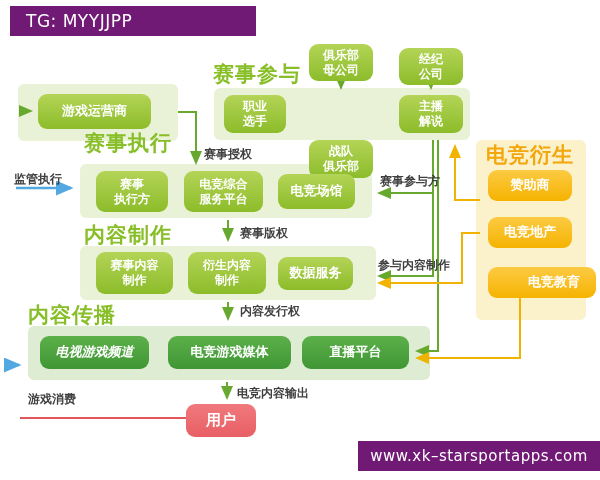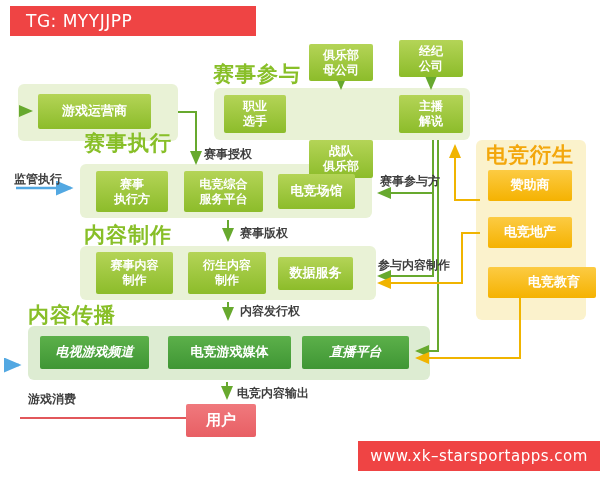--- a/index.html
+++ b/index.html
@@ -3,31 +3,31 @@
 <meta charset="utf-8">
 <style>
   html,body{margin:0;padding:0;}
   body{
     width:600px;height:480px;position:relative;background:#ffffff;
     font-family:"DejaVu Sans","Liberation Sans",sans-serif;overflow:hidden;
   }
   .abs{position:absolute;}
   
   .badge{
-    background:#ef4444;color:#ffffff;display:flex;align-items:center;
+    background:#701a75;color:#ffffff;display:flex;align-items:center;
     letter-spacing:0.5px;
   }
   
   .panel{border-radius:6px;z-index:1;}
   .panel-green{background:#e9f2d6;}
   .panel-green2{background:#ddecd2;}
   .panel-yellow{background:#fbf2cc;}
   
   .node{
-    border-radius:2px;color:#ffffff;font-weight:bold;display:flex;
+    border-radius:9px;color:#ffffff;font-weight:bold;display:flex;
     align-items:center;justify-content:center;text-align:center;
     white-space:pre-line;line-height:1.25;z-index:3;
   }
   .gbox{background:linear-gradient(180deg,#b4d457 0%,#8cbc2a 100%);}
   .dbox{background:linear-gradient(180deg,#5cb04a 0%,#3f9634 100%);}
   .ybox{background:linear-gradient(180deg,#fccb43 0%,#f5b201 100%);}
   .rbox{background:linear-gradient(180deg,#f0797d 0%,#e85f64 100%);}
   
   .title{font-weight:bold;font-size:21px;color:#88bf28;z-index:3;letter-spacing:1px;}
   .title-yellow{color:#f3a70c;}
@@ -83,41 +83,41 @@
 
 <div class="abs title" style="left:213px;top:60px;">赛事参与</div>
 <div class="abs title" style="left:84px;top:129px;">赛事执行</div>
 <div class="abs title" style="left:84px;top:221px;">内容制作</div>
 <div class="abs title" style="left:28px;top:301px;">内容传播</div>
 <div class="abs title title-yellow" style="left:486px;top:141px;">电竞衍生</div>
 
 <div class="abs node gbox" style="left:38px;top:94px;width:113px;height:35px;font-size:13px;">游戏运营商</div>
 <div class="abs node gbox" style="left:309px;top:44px;width:64px;height:37px;font-size:12px;">俱乐部
 母公司</div>
-<div class="abs node gbox" style="left:399px;top:40px;width:64px;height:37px;font-size:12px;">经纪
+<div class="abs node gbox" style="left:399px;top:48px;width:64px;height:37px;font-size:12px;">经纪
 公司</div>
 <div class="abs node gbox" style="left:224px;top:95px;width:62px;height:38px;font-size:12px;">职业
 选手</div>
 <div class="abs node gbox" style="left:309px;top:95px;width:64px;height:38px;font-size:12px;margin-top:45px;">战队
 俱乐部</div>
 <div class="abs node gbox" style="left:399px;top:95px;width:64px;height:38px;font-size:12px;">主播
 解说</div>
 <div class="abs node gbox" style="left:96px;top:171px;width:72px;height:41px;font-size:12px;">赛事
 执行方</div>
 <div class="abs node gbox" style="left:184px;top:171px;width:79px;height:41px;font-size:12px;">电竞综合
 服务平台</div>
 <div class="abs node gbox" style="left:278px;top:174px;width:77px;height:35px;font-size:13px;">电竞场馆</div>
 <div class="abs node gbox" style="left:96px;top:252px;width:77px;height:42px;font-size:12px;">赛事内容
 制作</div>
 <div class="abs node gbox" style="left:188px;top:252px;width:78px;height:42px;font-size:12px;">衍生内容
 制作</div>
 <div class="abs node gbox" style="left:278px;top:257px;width:75px;height:33px;font-size:13px;">数据服务</div>
 <div class="abs node dbox" style="left:40px;top:336px;width:109px;height:33px;font-size:13px;font-style:italic;">电视游戏频道</div>
 <div class="abs node dbox" style="left:168px;top:336px;width:123px;height:33px;font-size:13px;">电竞游戏媒体</div>
-<div class="abs node dbox" style="left:302px;top:336px;width:107px;height:33px;font-size:13px;font-style:italic;">直播平台</div>
+<div class="abs node dbox" style="left:302px;top:336px;width:107px;height:33px;font-size:13px;">直播平台</div>
 <div class="abs node ybox" style="left:488px;top:170px;width:84px;height:31px;font-size:13px;">赞助商</div>
 <div class="abs node ybox" style="left:488px;top:217px;width:84px;height:31px;font-size:13px;">电竞地产</div>
 <div class="abs node ybox" style="left:488px;top:267px;width:84px;height:31px;font-size:13px;padding-left:24px;">电竞教育</div>
 <div class="abs node rbox" style="left:186px;top:404px;width:70px;height:33px;font-size:15px;">用户</div>
 
 <div class="abs clabel" style="left:14px;top:171px;">监管执行</div>
 <div class="abs clabel" style="left:204px;top:146px;">赛事授权</div>
 <div class="abs clabel" style="left:380px;top:173px;">赛事参与方</div>
 <div class="abs clabel" style="left:240px;top:225px;">赛事版权</div>
 <div class="abs clabel" style="left:378px;top:257px;">参与内容制作</div>

